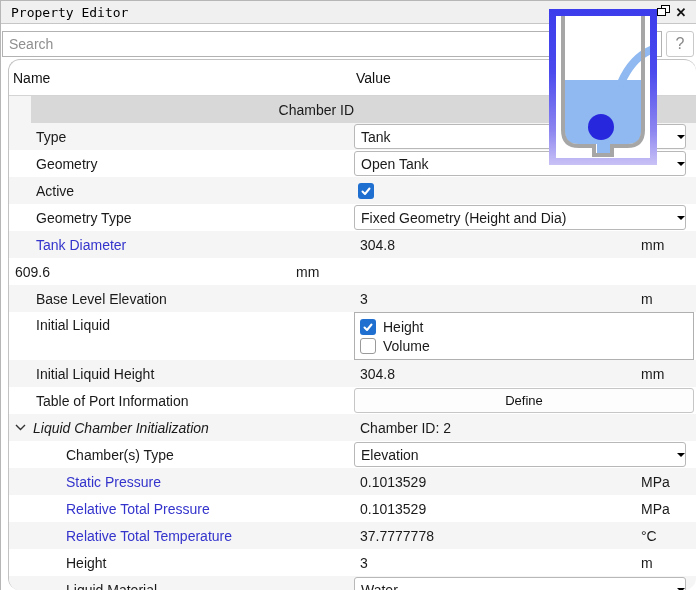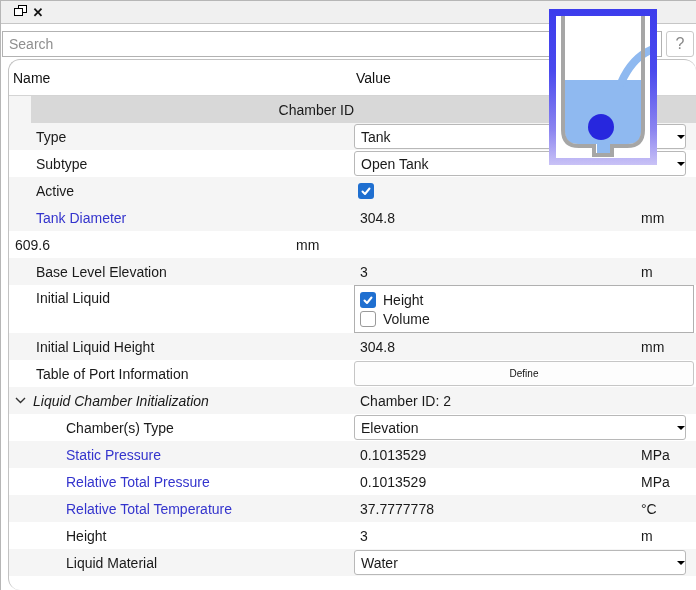--- a/index.html
+++ b/index.html
@@ -46,35 +46,36 @@
     border-right:4px solid transparent;border-top:4px solid #000;}
   .checkbox{width:16px;height:16px;border-radius:3px;box-sizing:border-box;flex:none;
     display:flex;align-items:center;justify-content:center;}
   .checkbox.checked{background:#1f6fd0;}
   .checkbox.unchecked{background:#fff;border:1px solid #9a9a9a;}
   .cb-solo{margin-left:4px;}
   .il-box{flex:1;height:100%;margin-right:2px;border:1px solid #b0b0b0;background:#fff;
     box-sizing:border-box;display:flex;flex-direction:column;justify-content:center;gap:3px;padding-left:5px;}
   .il-line{display:flex;align-items:center;gap:7px;}
   .define-btn{flex:1;height:25px;margin-right:2px;border:1px solid #c6c6c6;border-radius:3px;
-    background:#fdfdfd;font-family:"Liberation Sans",sans-serif;font-size:10px;color:#111;
+    background:#fdfdfd;font-family:"Liberation Sans",sans-serif;font-size:13px;color:#111;
     text-align:center;box-sizing:border-box;padding:0;}
   .chevron-svg{flex:none;}
   
   .overlay{position:absolute;left:548px;top:8px;width:108px;height:156px;box-sizing:border-box;
     padding:7px;z-index:5;
     background:linear-gradient(180deg,#3c3cec 0%,#4a4aee 40%,#8d86f0 78%,#c9c2f6 100%);}
   .overlay-inner{width:100%;height:100%;background:#fff;overflow:hidden;}
 </style>
 </head>
 <body>
 
 <div class="panel">
 
   <div class="titlebar">
+    <div class="title">Property Editor</div>
     <div class="tb-btn">
       <span>
         <svg width="13" height="12" viewBox="0 0 13 12">
           <rect x="4.5" y="0.5" width="8" height="7" fill="#fff" stroke="#000"></rect>
           <rect x="0.5" y="3.5" width="8" height="7" fill="#fff" stroke="#000"></rect>
         </svg>
       </span>
     </div>
     <div class="tb-btn">
       <span class="close-glyph">✕</span>
@@ -103,40 +104,49 @@
       <div class="cell-name">Type</div>
       <div class="cell-value">
         <div class="dropdown">
           <span>Tank</span>
           <span class="dd-caret"></span>
         </div>
       </div>
     </div>
 
     <div class="row">
-      <div class="cell-name">Subtype</div>
+      <div class="cell-name">Geometry</div>
       <div class="cell-value">
         <div class="dropdown">
           <span>Open Tank</span>
           <span class="dd-caret"></span>
         </div>
       </div>
     </div>
 
     <div class="row stripe">
       <div class="cell-name">Active</div>
       <div class="cell-value">
         <div class="checkbox checked cb-solo">
           <svg width="12" height="12" viewBox="0 0 12 12">
             <path d="M2.5 6.5 L5 9 L9.5 3.5" stroke="#fff" stroke-width="2" fill="none" stroke-linecap="round" stroke-linejoin="round"></path>
           </svg>
         </div>
       </div>
     </div>
 
+    <div class="row">
+      <div class="cell-name">Geometry Type</div>
+      <div class="cell-value">
+        <div class="dropdown">
+          <span>Fixed Geometry (Height and Dia)</span>
+          <span class="dd-caret"></span>
+        </div>
+      </div>
+    </div>
 
     <div class="row stripe">
       <div class="cell-name blue">Tank Diameter</div>
       <div class="cell-value">
         <div class="val-text">304.8</div>
         <div class="unit">mm</div>
       </div>
     </div>
 
     <div class="row">

